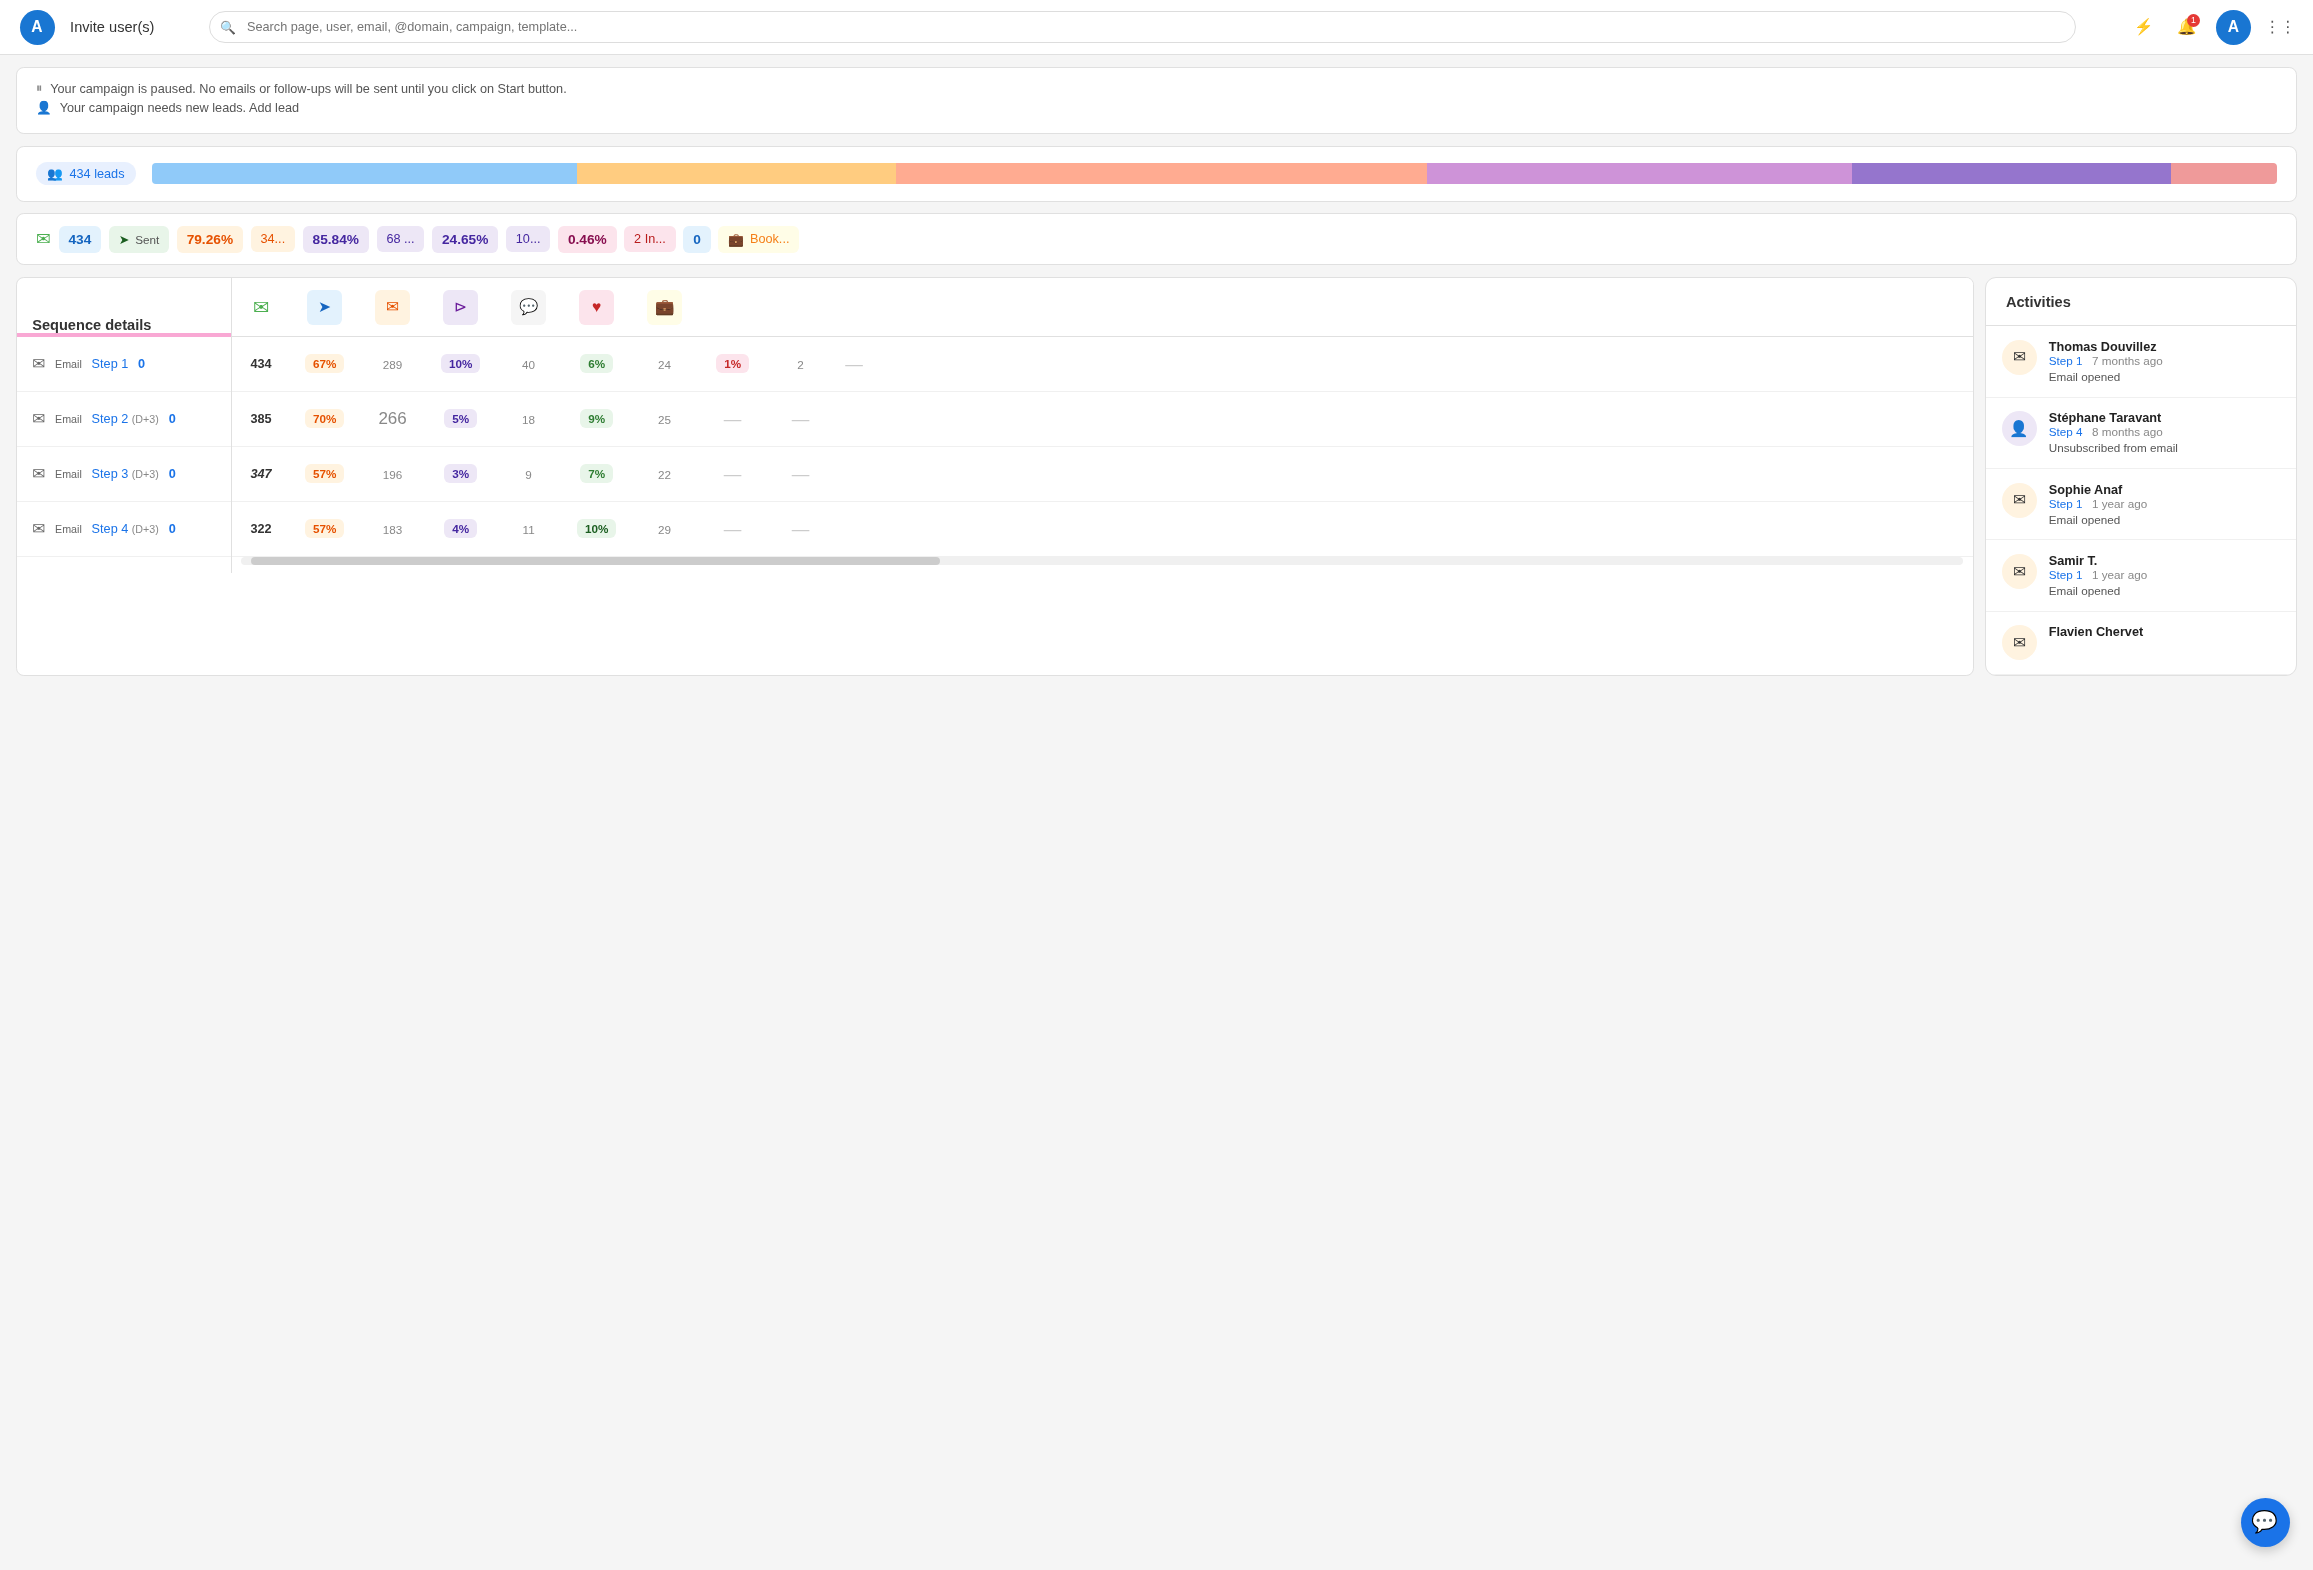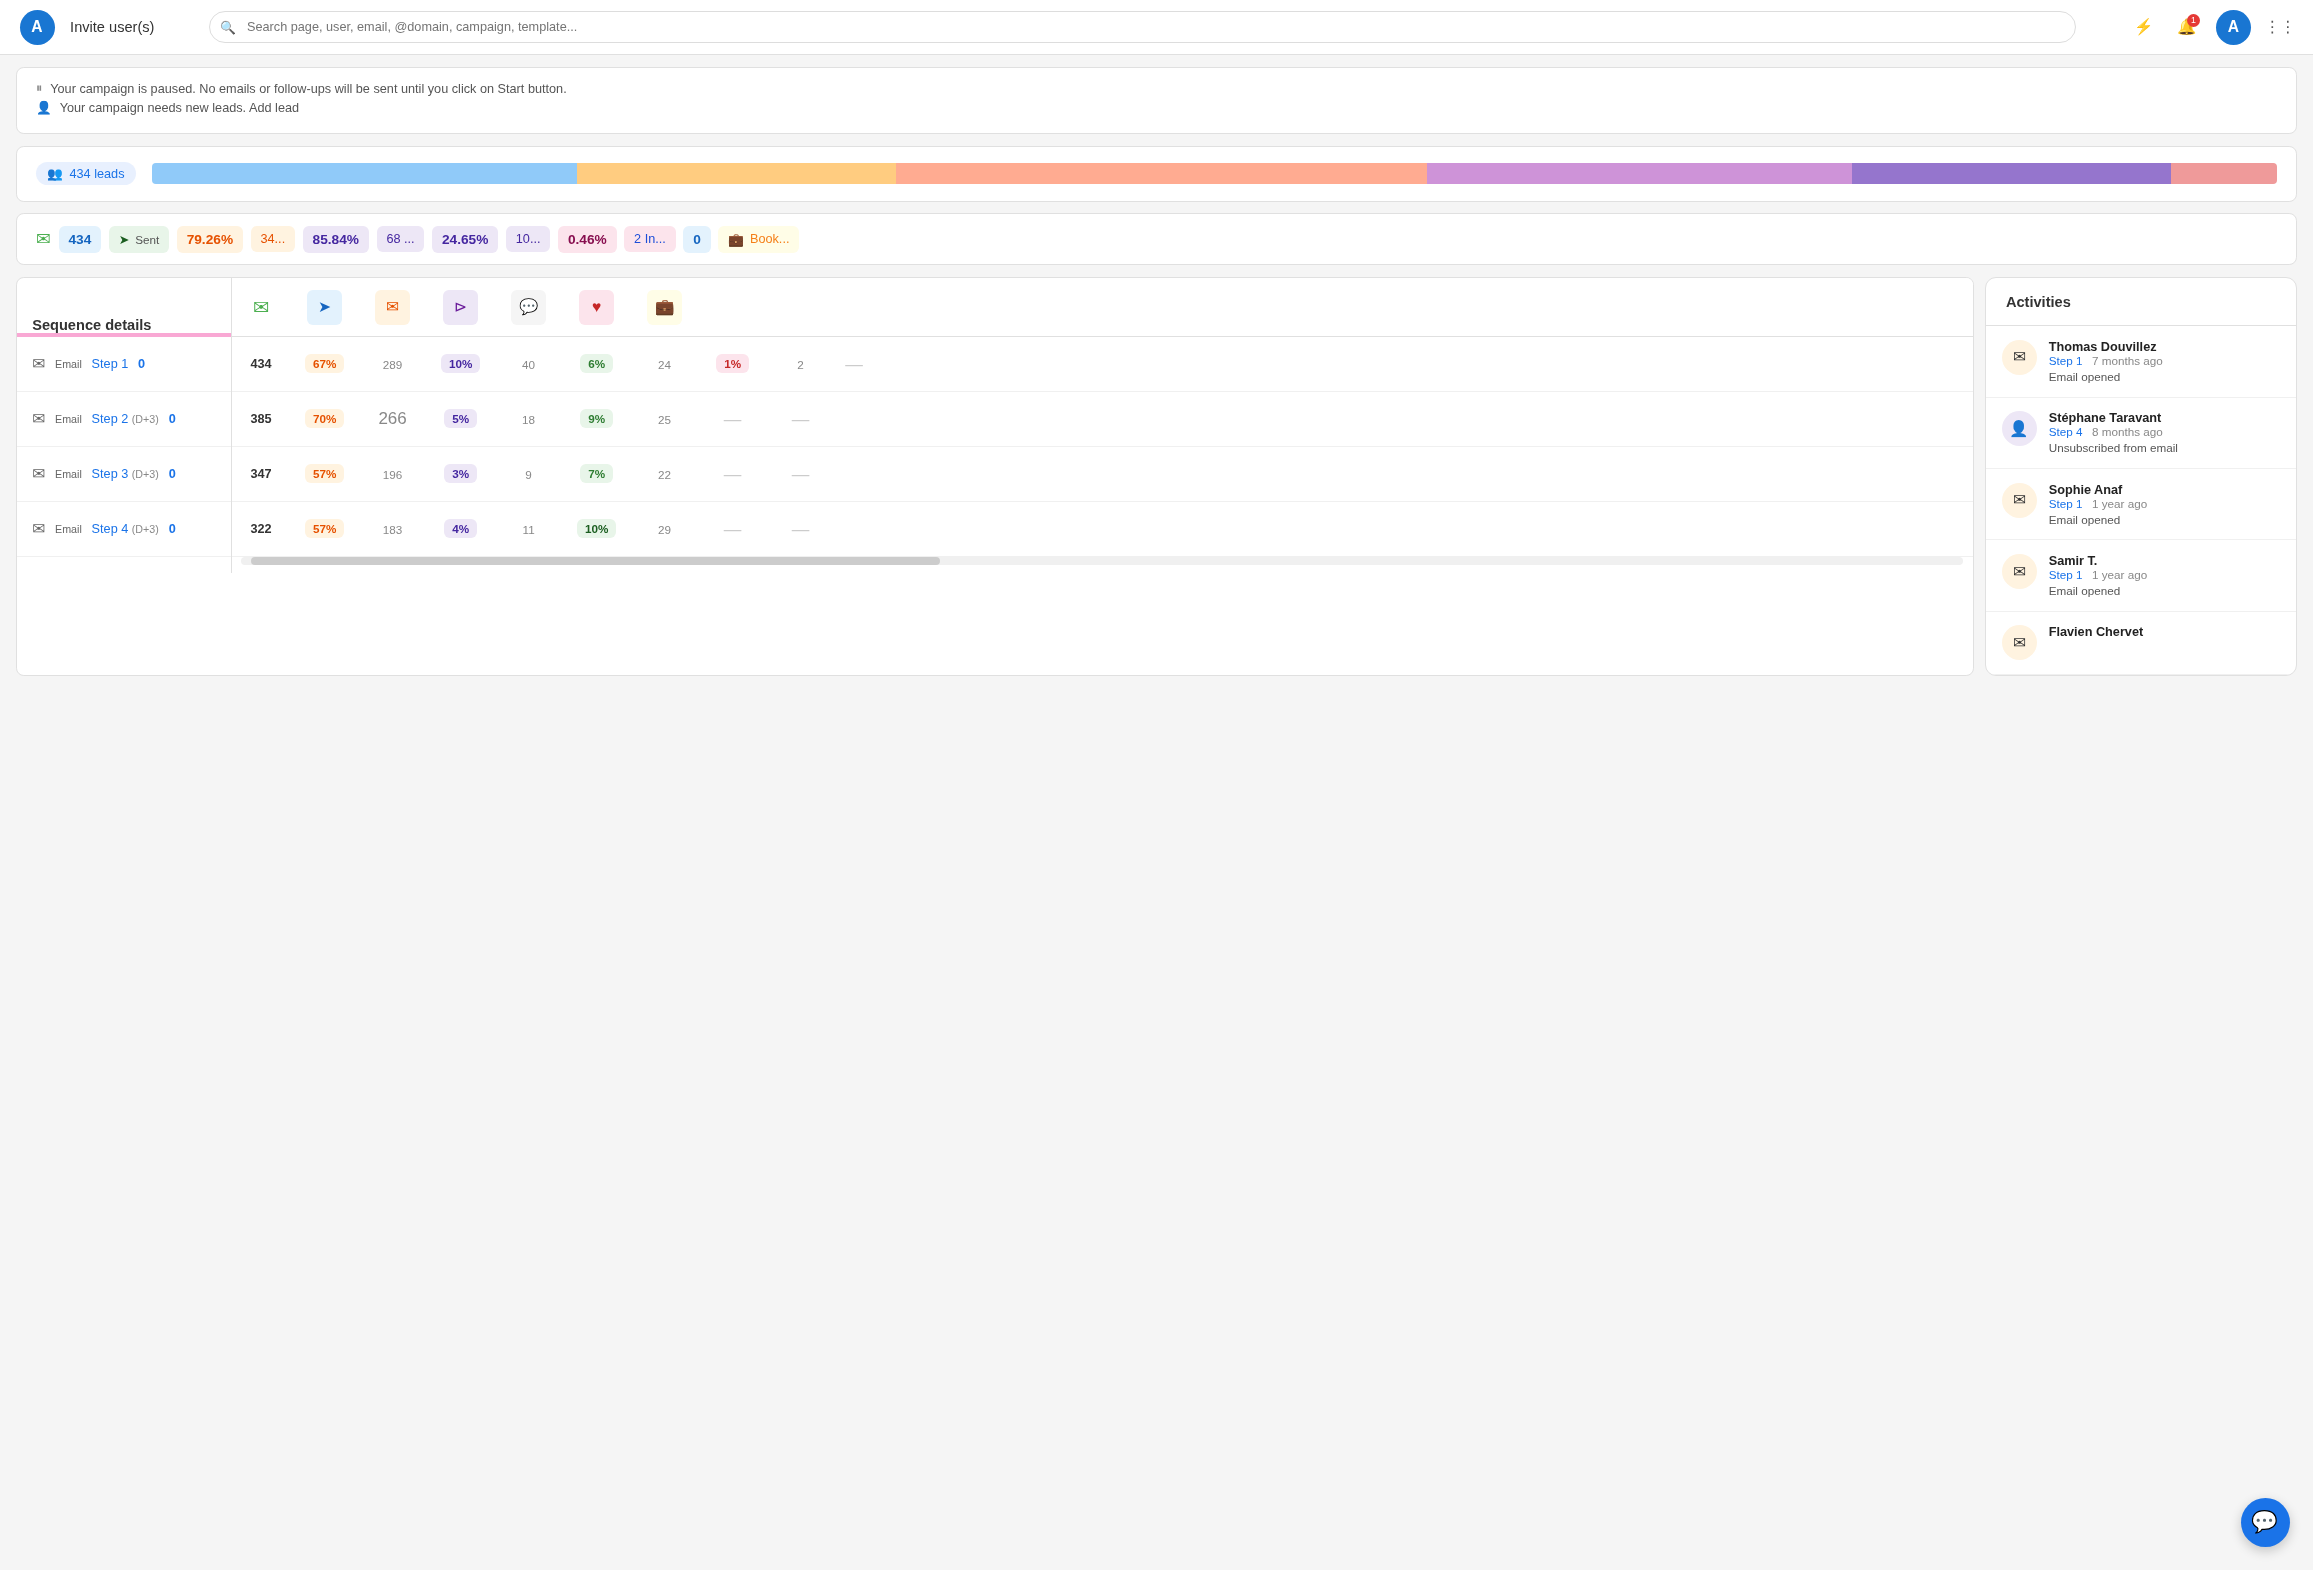--- a/index.html
+++ b/index.html
@@ -32,21 +32,21 @@
     
     .tooltip-wrap { position: relative; display: inline-block; }
 
     
     .stats-bar { background: #fff; margin: 0 15.6px 11.7px; border-radius: 7.8px; padding: 11.7px 19.5px; border: 1px solid #e0e0e0; display: flex; align-items: center; gap: 7.8px; overflow-x: auto; }
     .stat-item { display: flex; align-items: center; gap: 5.9px; padding: 5.9px 9.8px; border-radius: 5.9px; white-space: nowrap; }
     .stat-blue { background: #e3f2fd; color: #1565c0; }
     .stat-orange { background: #fff3e0; color: #e65100; }
     .stat-purple { background: #ede7f6; color: #4527a0; }
     .stat-red { background: #fce4ec; color: #880e4f; }
-    .stat-pink { background: #fce4ec; color: #1d4ed8; align-items: center; }
+    .stat-pink { background: #fce4ec; color: #b91c1c; align-items: center; }
     .stat-yellow { background: #fffde7; color: #f57f17; }
     .stat-email-icon { color: #4caf50; font-size: 17.6px; }
     .stat-num { font-weight: 700; font-size: 13.7px; }
     .stat-label { font-size: 11.7px; color: #555; }
 
     
     .main-content { display: flex; margin: 0 15.6px 15.6px; gap: 11.7px; }
 
     
     .sequence-panel { background: #fff; border-radius: 7.8px; border: 1px solid #e0e0e0; flex: 1; overflow: hidden; }
@@ -275,21 +275,21 @@
             <div style="width:68px; text-align:center; color:#888; font-size:17px;">266</div>
             <div style="width:68px; text-align:center;"><span class="cell-purple">5%</span></div>
             <div style="width:68px; text-align:center; color:#888; font-size:11.7px;">18</div>
             <div style="width:68px; text-align:center;"><span class="cell-green">9%</span></div>
             <div style="width:68px; text-align:center; color:#888; font-size:11.7px;">25</div>
             <div style="width:68px; text-align:center;"><span class="dash-cell">—</span></div>
             <div style="width:68px; text-align:center;"><span class="dash-cell">—</span></div>
           </div>
 
           <div style="display:flex; align-items:center; height:55px; border-bottom:1px solid #f0f0f0;">
-            <div style="width:59px; text-align:center; font-size:12.7px; font-weight:600; color:#333;">347</div>
+            <div style="width:59px; text-align:center; font-size:12.7px; font-weight:600; color:#333;font-style:italic;">347</div>
             <div style="width:68px; text-align:center;"><span class="cell-orange">57%</span></div>
             <div style="width:68px; text-align:center; color:#888; font-size:11.7px;">196</div>
             <div style="width:68px; text-align:center;"><span class="cell-purple">3%</span></div>
             <div style="width:68px; text-align:center; color:#888; font-size:11.7px;">9</div>
             <div style="width:68px; text-align:center;"><span class="cell-green">7%</span></div>
             <div style="width:68px; text-align:center; color:#888; font-size:11.7px;">22</div>
             <div style="width:68px; text-align:center;"><span class="dash-cell">—</span></div>
             <div style="width:68px; text-align:center;"><span class="dash-cell">—</span></div>
           </div>
 

